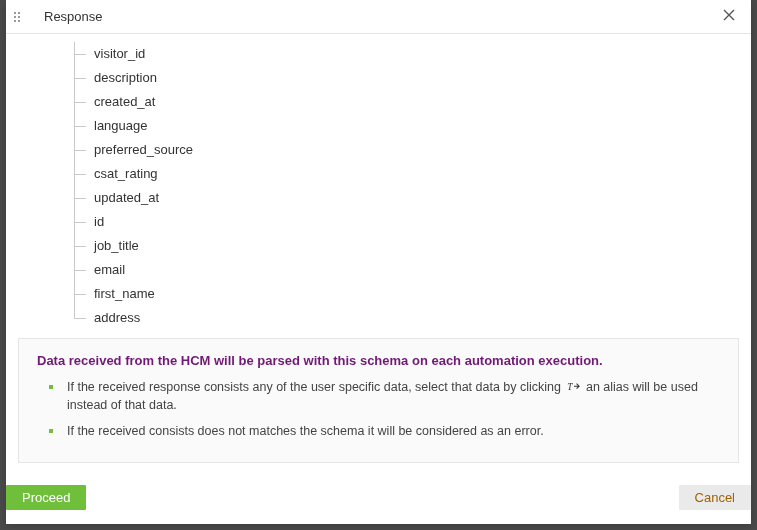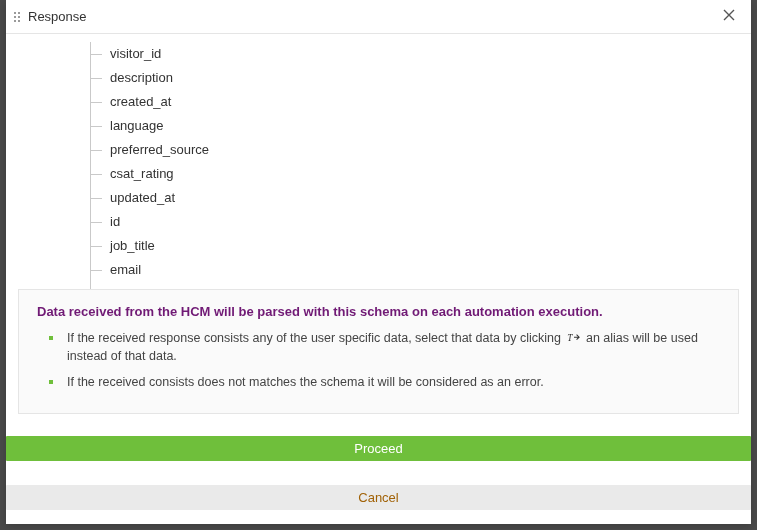--- a/index.html
+++ b/index.html
@@ -25,21 +25,21 @@
     display: flex;
     align-items: center;
     justify-content: space-between;
     padding: 6px 12px 6px 8px;
     border-bottom: 1px solid #e5e5e5;
     height: 34px;
   }
   .modal-header-left {
     display: flex;
     align-items: center;
-    gap: 8px;
+    gap: 24px;
   }
   .drag-handle {
     display: grid;
     grid-template-columns: repeat(2, 2px);
     grid-template-rows: repeat(3, 2px);
     gap: 2px;
   }
   .drag-handle span {
     width: 2px; height: 2px; background: #9a9a9a;
   }
@@ -57,21 +57,21 @@
     align-items: center;
     justify-content: center;
   }
   .close-btn svg { width: 12px; height: 12px; }
   .modal-body {
     flex: 1;
     overflow: auto;
     padding: 8px 20px 12px 20px;
   }
   .tree {
-    margin-left: 64px;
+    margin-left: 48px;
     font-size: 13px;
     color: #333;
   }
   .tree-item {
     position: relative;
     padding-left: 20px;
     line-height: 24px;
     height: 24px;
   }
   .tree-item::before {
@@ -132,21 +132,20 @@
     display: inline-flex;
     vertical-align: middle;
     margin: 0 2px;
   }
   .inline-icon svg { width: 14px; height: 12px; }
   .modal-footer {
     display: flex;
     justify-content: space-between;
     gap: 24px;
     padding: 10px 0 14px 0;
-    flex-direction: column;
   }
   .btn {
     font-size: 13px;
     padding: 5px 16px;
     border: none;
     cursor: pointer;
     border-radius: 1px;
   }
   .btn-primary {
     background: #6fbf3b;

